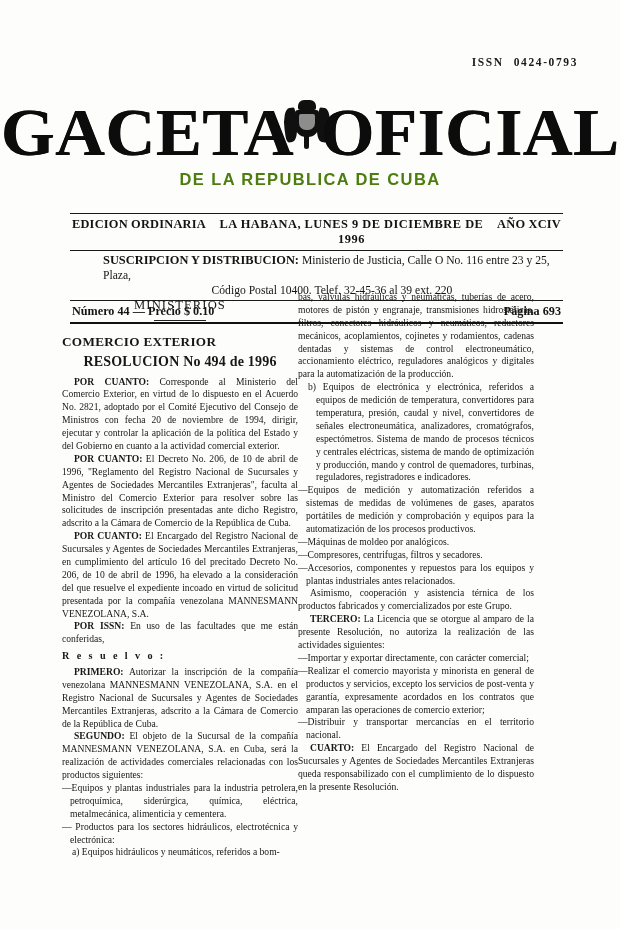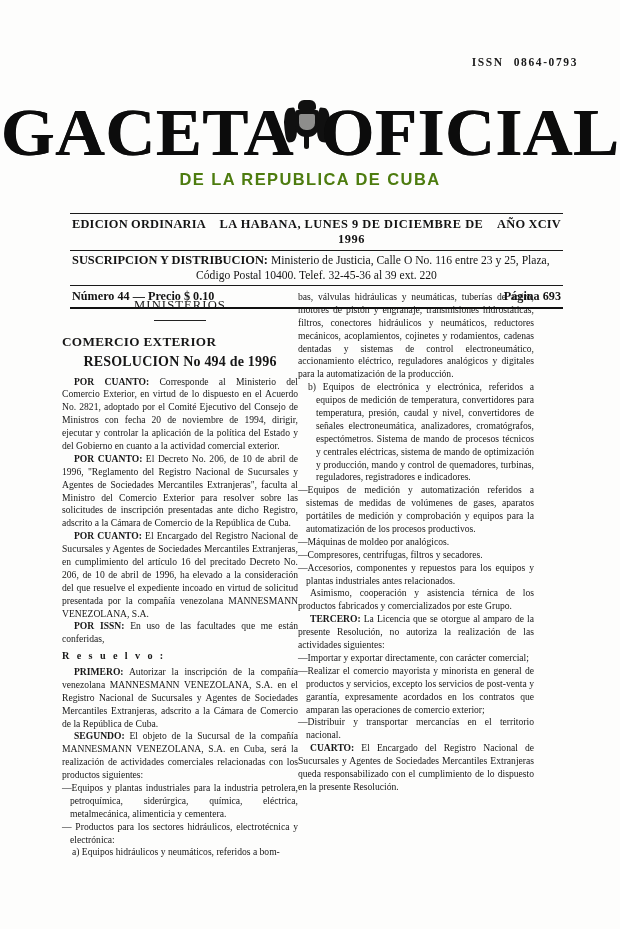--- a/index.html
+++ b/index.html
@@ -100,20 +100,21 @@
     font-size: 12.4px;
     padding: 3px 2px 3px 2px;
     letter-spacing: 0.2px;
   }
   .info-line-1 .center { flex: 1; text-align: center; letter-spacing: 0.5px;}
   .info-sub {
     padding: 2px 2px 1px 2px;
     font-family: "Liberation Serif", serif;
     font-size: 11.6px;
     line-height: 1.28;
+    margin-left: 31px;
   }
   .info-sub .lbl { font-weight: bold; font-size: 12.4px; }
   .info-sub .l2 { display:block; text-align: center; }
   .info-line-3 {
     display: flex;
     align-items: baseline;
     justify-content: space-between;
     font-family: "Liberation Serif", serif;
     font-weight: bold;
     font-size: 12.2px;
@@ -230,21 +231,21 @@
     background: #101010;
     border-radius: 0 0 3px 3px;
   }
 </style>
 </head>
 <body>
 
 <div class="page">
 
   <div class="issn-row">
-    <span>ISSN</span><span class="issn-num">0864-0793</span>
+    <span>ISSN</span><span class="issn-num">0424-0793</span>
   </div>
 
   <div class="masthead">
     <div class="masthead-title">
       <span class="mh-word">GACETA</span>
       <span class="emblem">
         <span class="leafL"></span>
         <span class="leafR"></span>
         <span class="crown"></span>
         <span class="shield"></span>

